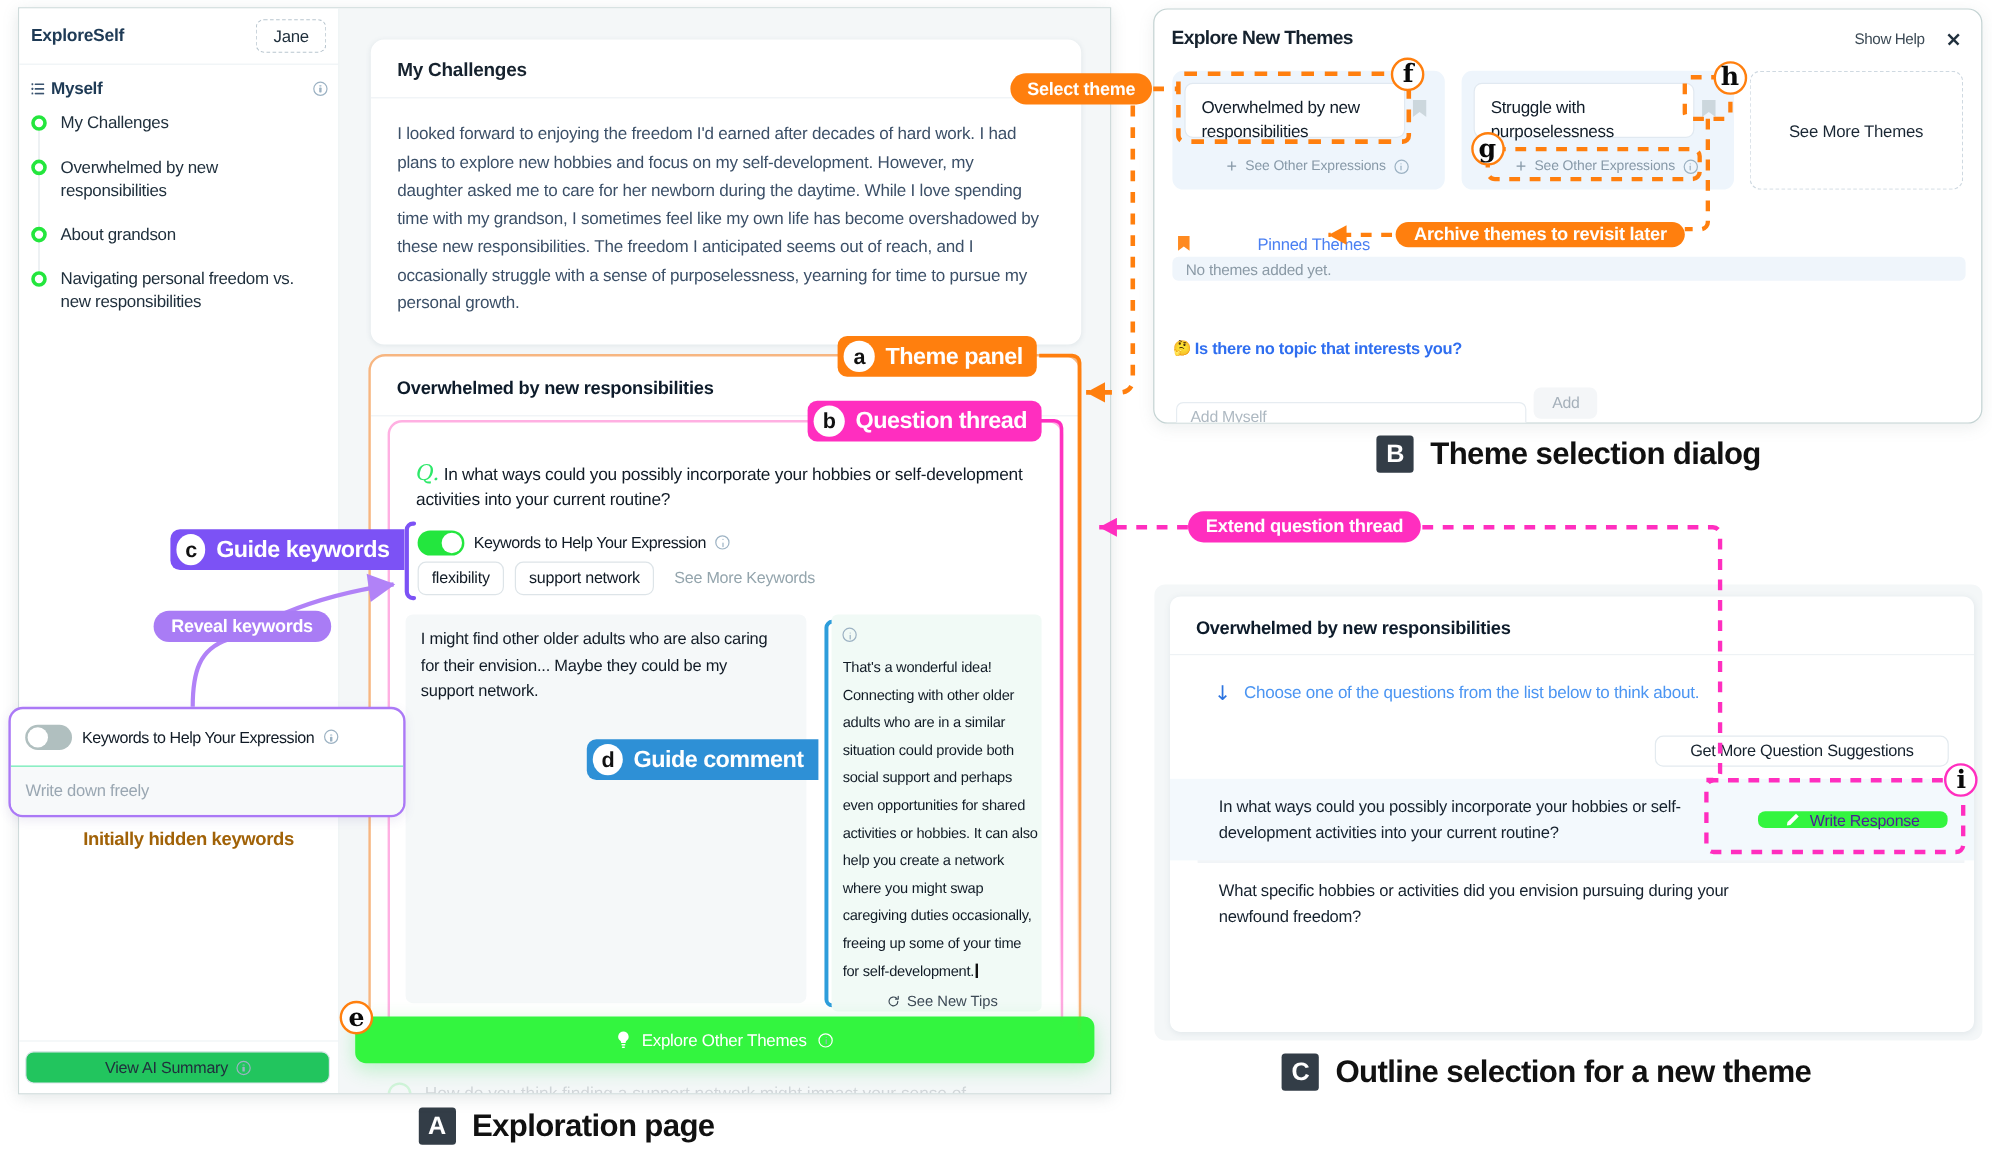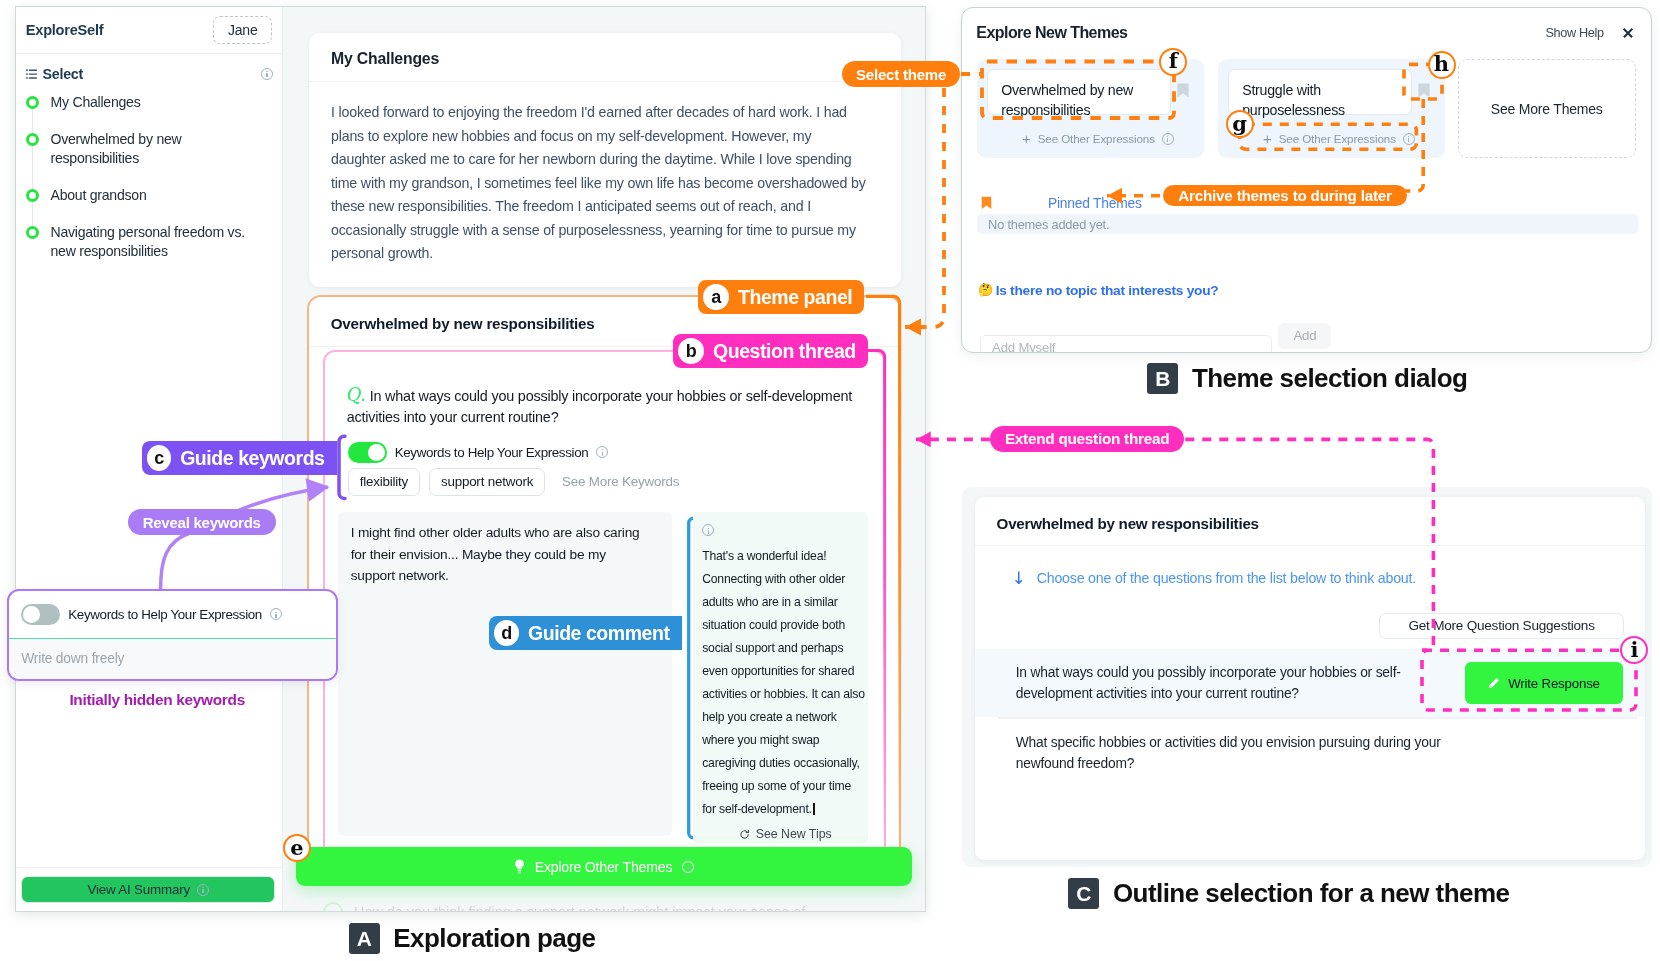--- a/index.html
+++ b/index.html
@@ -123,22 +123,22 @@
   .more-sugg{position:absolute;left:404.4px;top:116.3px;width:244.4px;height:25.4px;border:1px solid #e3eaef;
      border-radius:7px;background:#fff;font-size:13.6px;color:#16222e;letter-spacing:-0.25px;
      display:flex;align-items:center;justify-content:center;box-sizing:border-box;}
   .q-list{position:absolute;left:0;top:152px;width:100%;box-sizing:border-box;}
   .q-row{display:flex;align-items:center;justify-content:space-between;padding:0 6px 0 40.7px;gap:10px;
      height:68.2px;box-sizing:border-box;}
   .q-row.sel{background:#f3f9fd;}
   .q-row:nth-child(3){height:46.5px;}
   .q-row .qtext{font-size:13.8px;line-height:21.5px;color:#16222e;letter-spacing:-0.2px;max-width:445px;}
   .q-div{height:1px;background:#eef2f5;margin:0 8px 0 23.3px;}
-  .write-resp{background:#33f53f;border-radius:6px;width:158px;height:42px;flex:0 0 158px;display:flex;align-items:center;
-     justify-content:center;gap:8px;color:#0f172a;font-size:13.3px;letter-spacing:-0.2px;box-sizing:border-box;margin-right:16.5px;}
+  .write-resp{background:#33f53f;border-radius:6px;width:158px;height:14px;flex:0 0 158px;display:flex;align-items:center;
+     justify-content:center;gap:8px;color:#4c1d95;font-size:13.3px;letter-spacing:-0.2px;box-sizing:border-box;margin-right:16.5px;}
   
   .cap{position:absolute;display:flex;align-items:center;gap:13.5px;}
   .cap-badge{width:31px;height:31px;background:#333d47;color:#fff;border-radius:3px;display:flex;
      align-items:center;justify-content:center;font-size:21px;font-weight:bold;line-height:1;}
   .cap-text{font-size:26px;font-weight:bold;color:#111;letter-spacing:-0.55px;}
   
   #anno{position:absolute;left:0;top:0;width:1660px;height:961px;pointer-events:none;z-index:50;}
   #hiddenKw{z-index:40;}
   .hk-caption{z-index:40;}
   .pill{position:absolute;border-radius:14px;color:#fff;font-weight:bold;display:flex;align-items:center;
@@ -160,21 +160,21 @@
      font-family:"DejaVu Serif",serif;box-sizing:border-box;line-height:1;padding-bottom:2px;}
   .mark.pinkc{border-color:#ff2ebf;}
   
   #hiddenKw{position:absolute;left:6.5px;top:589.1px;width:331.9px;height:92.4px;background:#fff;
      border:2.4px solid #ab79f6;border-radius:12px;box-shadow:0 3px 9px rgba(90,70,160,.10);
      overflow:hidden;box-sizing:border-box;}
   #hiddenKw .hk-top{display:flex;align-items:center;gap:8px;height:47.5px;padding:0 0 0 12.8px;
      border-bottom:1.7px solid #4ee6a5;box-sizing:border-box;}
   #hiddenKw .hk-ph{padding:12px 0 0 12.8px;font-size:13.8px;color:#9aa7b2;background:#f7f9fa;height:41px;
      box-sizing:border-box;letter-spacing:-0.2px;}
-  .hk-caption{position:absolute;left:69.4px;top:691px;font-size:15.4px;font-weight:bold;color:#a21caf;letter-spacing:-0.3px;}
+  .hk-caption{position:absolute;left:69.4px;top:691px;font-size:15.4px;font-weight:bold;color:#a16207;letter-spacing:-0.3px;}
 </style>
 </head>
 <body>
 
 <div id="panelB">
   <div class="pb-head">
     <div class="pb-title">Explore New Themes</div>
     <div class="pb-head-right">
       <span class="show-help">Show Help</span>
       <span class="close-x"></span>
@@ -325,21 +325,21 @@
 
       <path d="M345 436.3 h-0.8 a5.2 5.2 0 0 0 -5.2 5.2 V493.2 a5.2 5.2 0 0 0 5.2 5.2 h0.8" stroke="#7c52f5" stroke-width="3.5" stroke-linecap="round"></path>
 
       <path d="M160.6 589 C160.6 560 166 541 190 533" stroke="#b182f7" stroke-width="3.5" fill="none"></path>
 
       <path d="M237 511 C266 499 300 491 328 487" stroke="#b182f7" stroke-width="3.5" fill="none" marker-end="url(#arV)"></path>
     </g>
   </svg>
   
   <div class="pill orange" style="left:842px;top:61px;height:26px;padding:0 14px;font-size:15px;letter-spacing:-0.2px;">Select theme</div>
-  <div class="pill orange" style="left:1163.3px;top:185.4px;height:21px;padding:0 15px;font-size:15.2px;letter-spacing:-0.2px;">Archive themes to during later</div>
+  <div class="pill orange" style="left:1163.3px;top:185.4px;height:21px;padding:0 15px;font-size:15.2px;letter-spacing:-0.2px;">Archive themes to revisit later</div>
   <div class="pill pink" style="left:989.9px;top:426.4px;height:26px;padding:0 15px;font-size:15.3px;letter-spacing:-0.25px;">Extend question thread</div>
   <div class="pill purple" style="left:127.7px;top:509.2px;height:26px;padding:0 15px;font-size:15px;background:#a97cf5;letter-spacing:-0.25px;">Reveal keywords</div>
   <div class="tagbox orange" style="left:698px;top:280px;">
     <span class="circ">a</span>
     <span>Theme panel</span>
   </div>
   <div class="tagbox pink" style="left:673px;top:334px;">
     <span class="circ">b</span>
     <span>Question thread</span>
   </div>
@@ -369,21 +369,21 @@
         <svg width="11" height="10" viewBox="0 0 11 10">
           <g fill="#3b5470">
               <rect x="0.2" y="0.3" width="1.5" height="1.7" rx="0.3"></rect>
               <rect x="0.2" y="4.2" width="1.5" height="1.7" rx="0.3"></rect>
               <rect x="0.2" y="8.1" width="1.5" height="1.7" rx="0.3"></rect>
           <rect x="2.9" y="0.5" width="8.1" height="1.4" rx="0.5"></rect>
               <rect x="2.9" y="4.4" width="8.1" height="1.4" rx="0.5"></rect>
               <rect x="2.9" y="8.3" width="8.1" height="1.4" rx="0.5"></rect>
             </g>
         </svg>
-        <span>Select</span>
+        <span>Myself</span>
       </div>
       <span class="info-i"></span>
     </div>
     <div class="ol-list" id="ol-list">
         <span class="ol-line" id="ol-line" style="top: 20.5px; height: 130.406px;"></span>
         <div class="ol-item">
           <span class="ol-dot"></span>
           <span class="ol-text">My Challenges</span>
         </div>
         <div class="ol-item">

